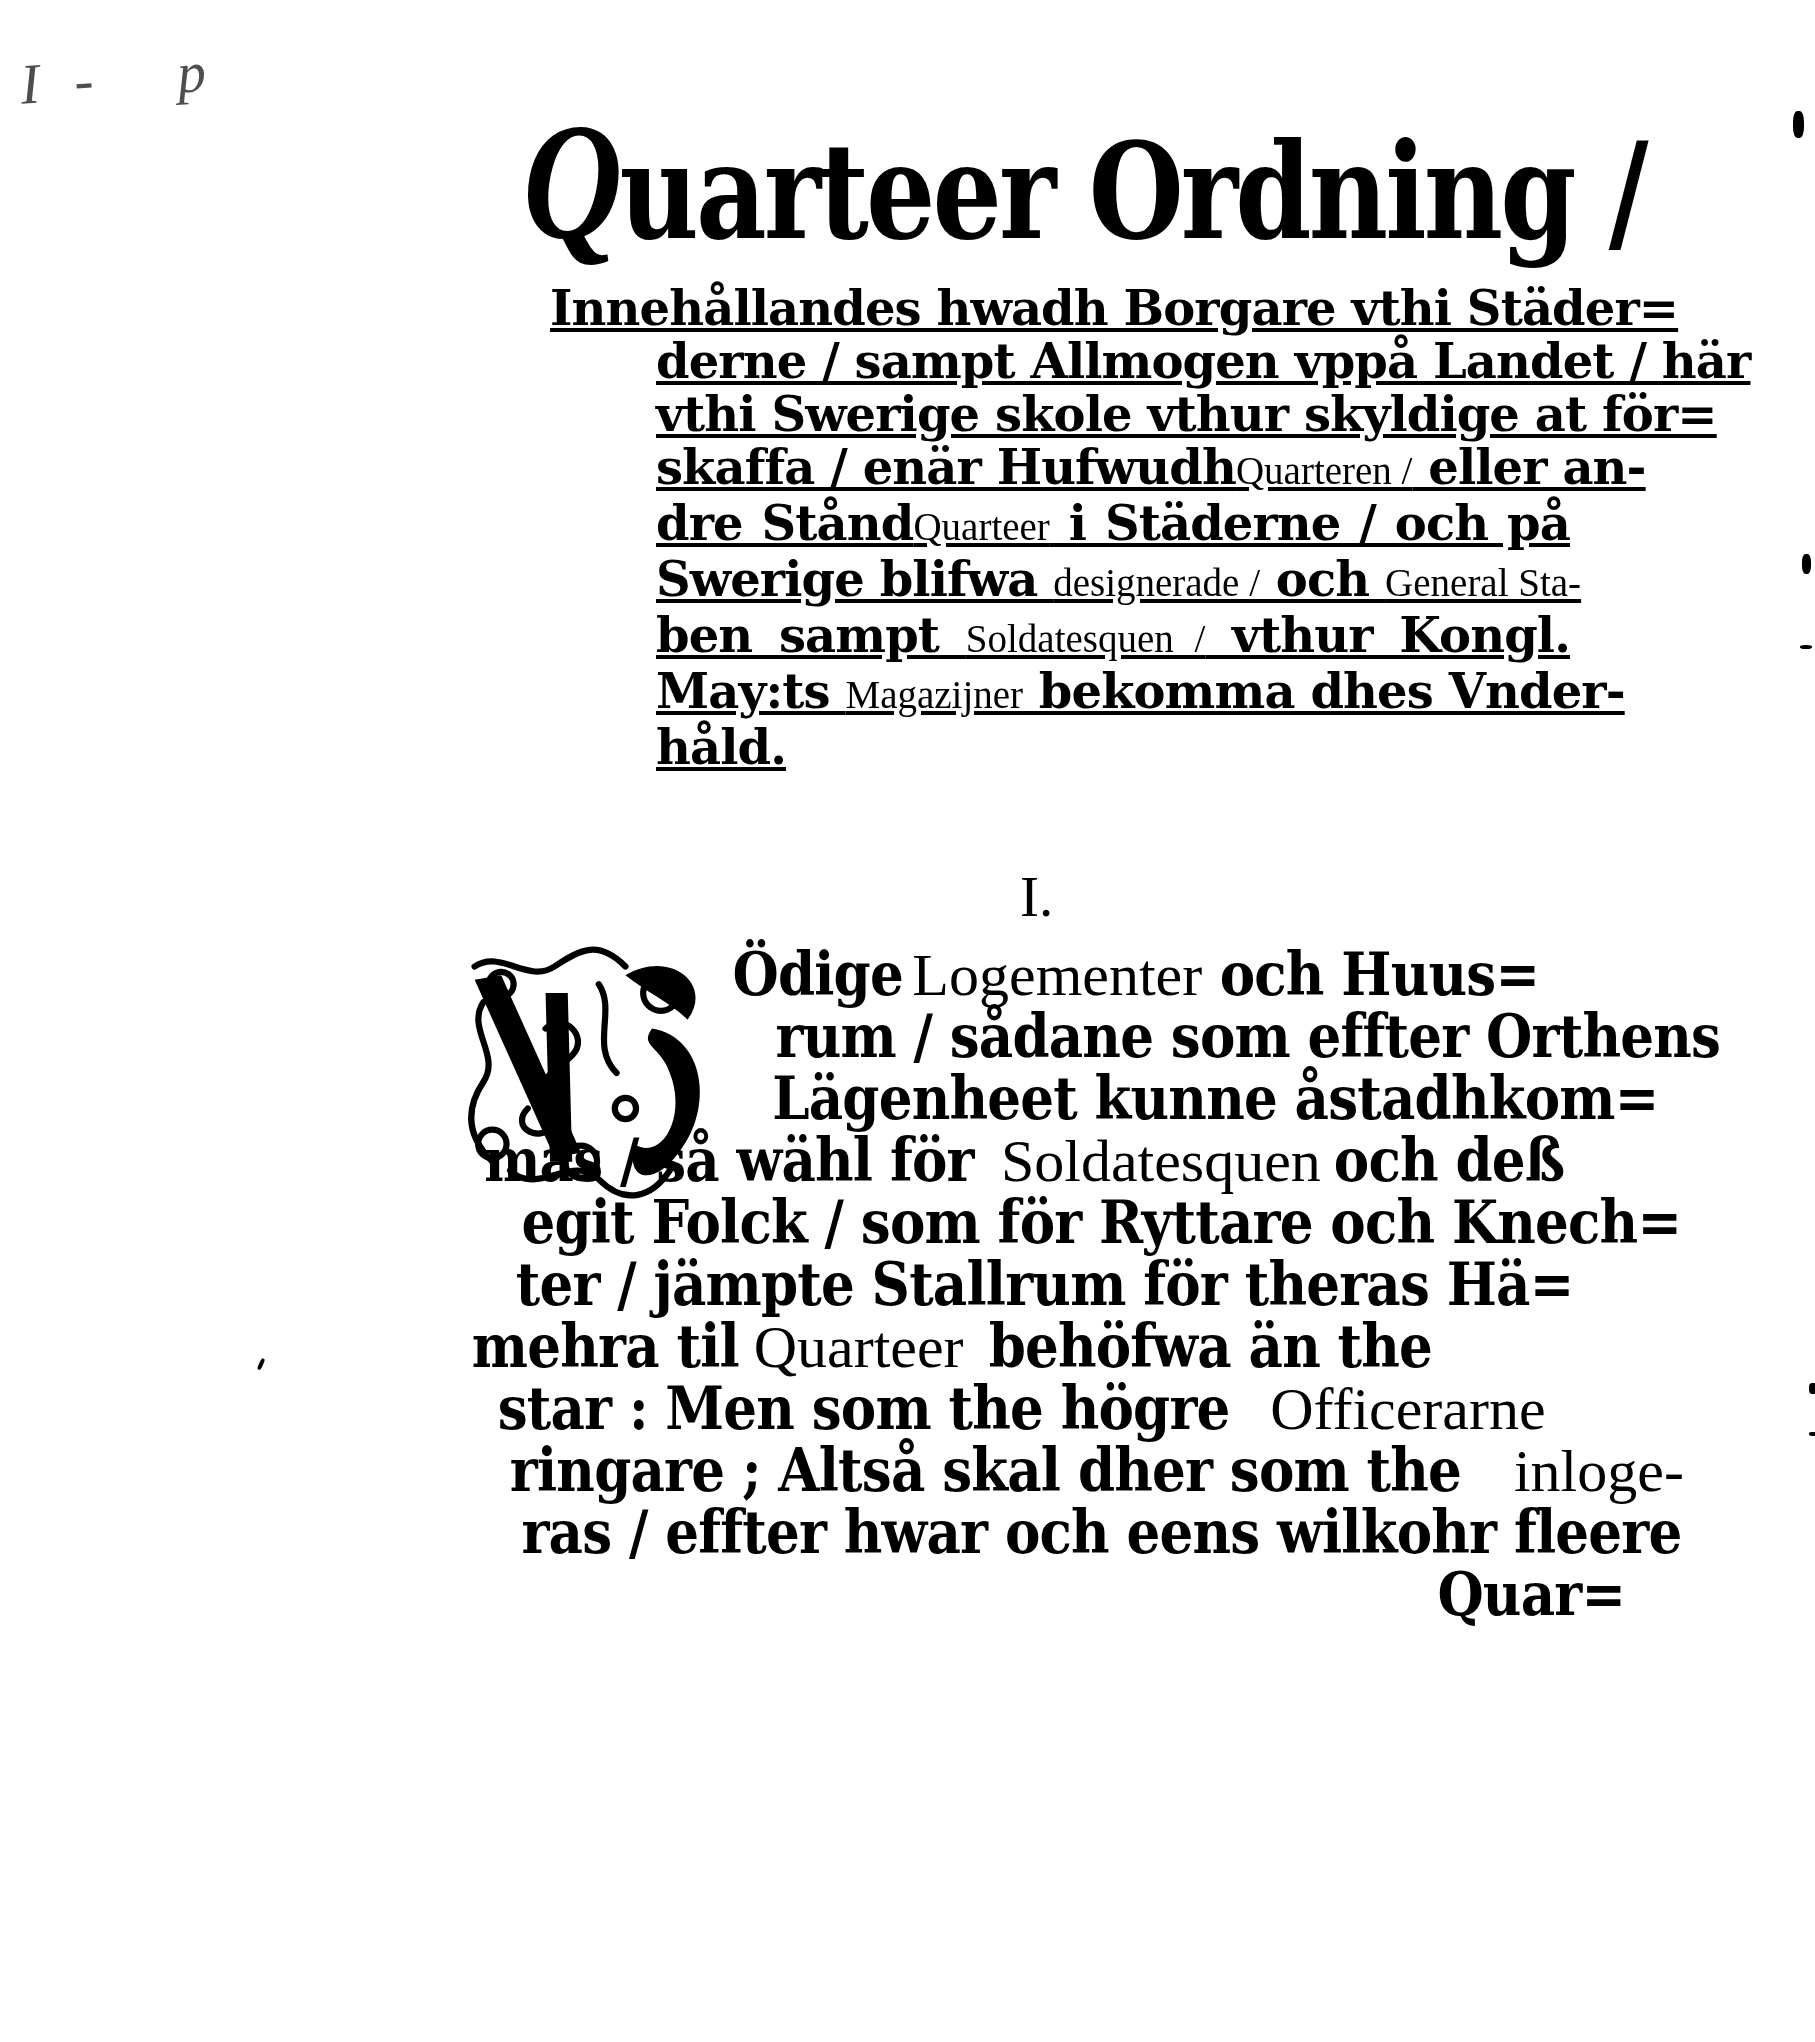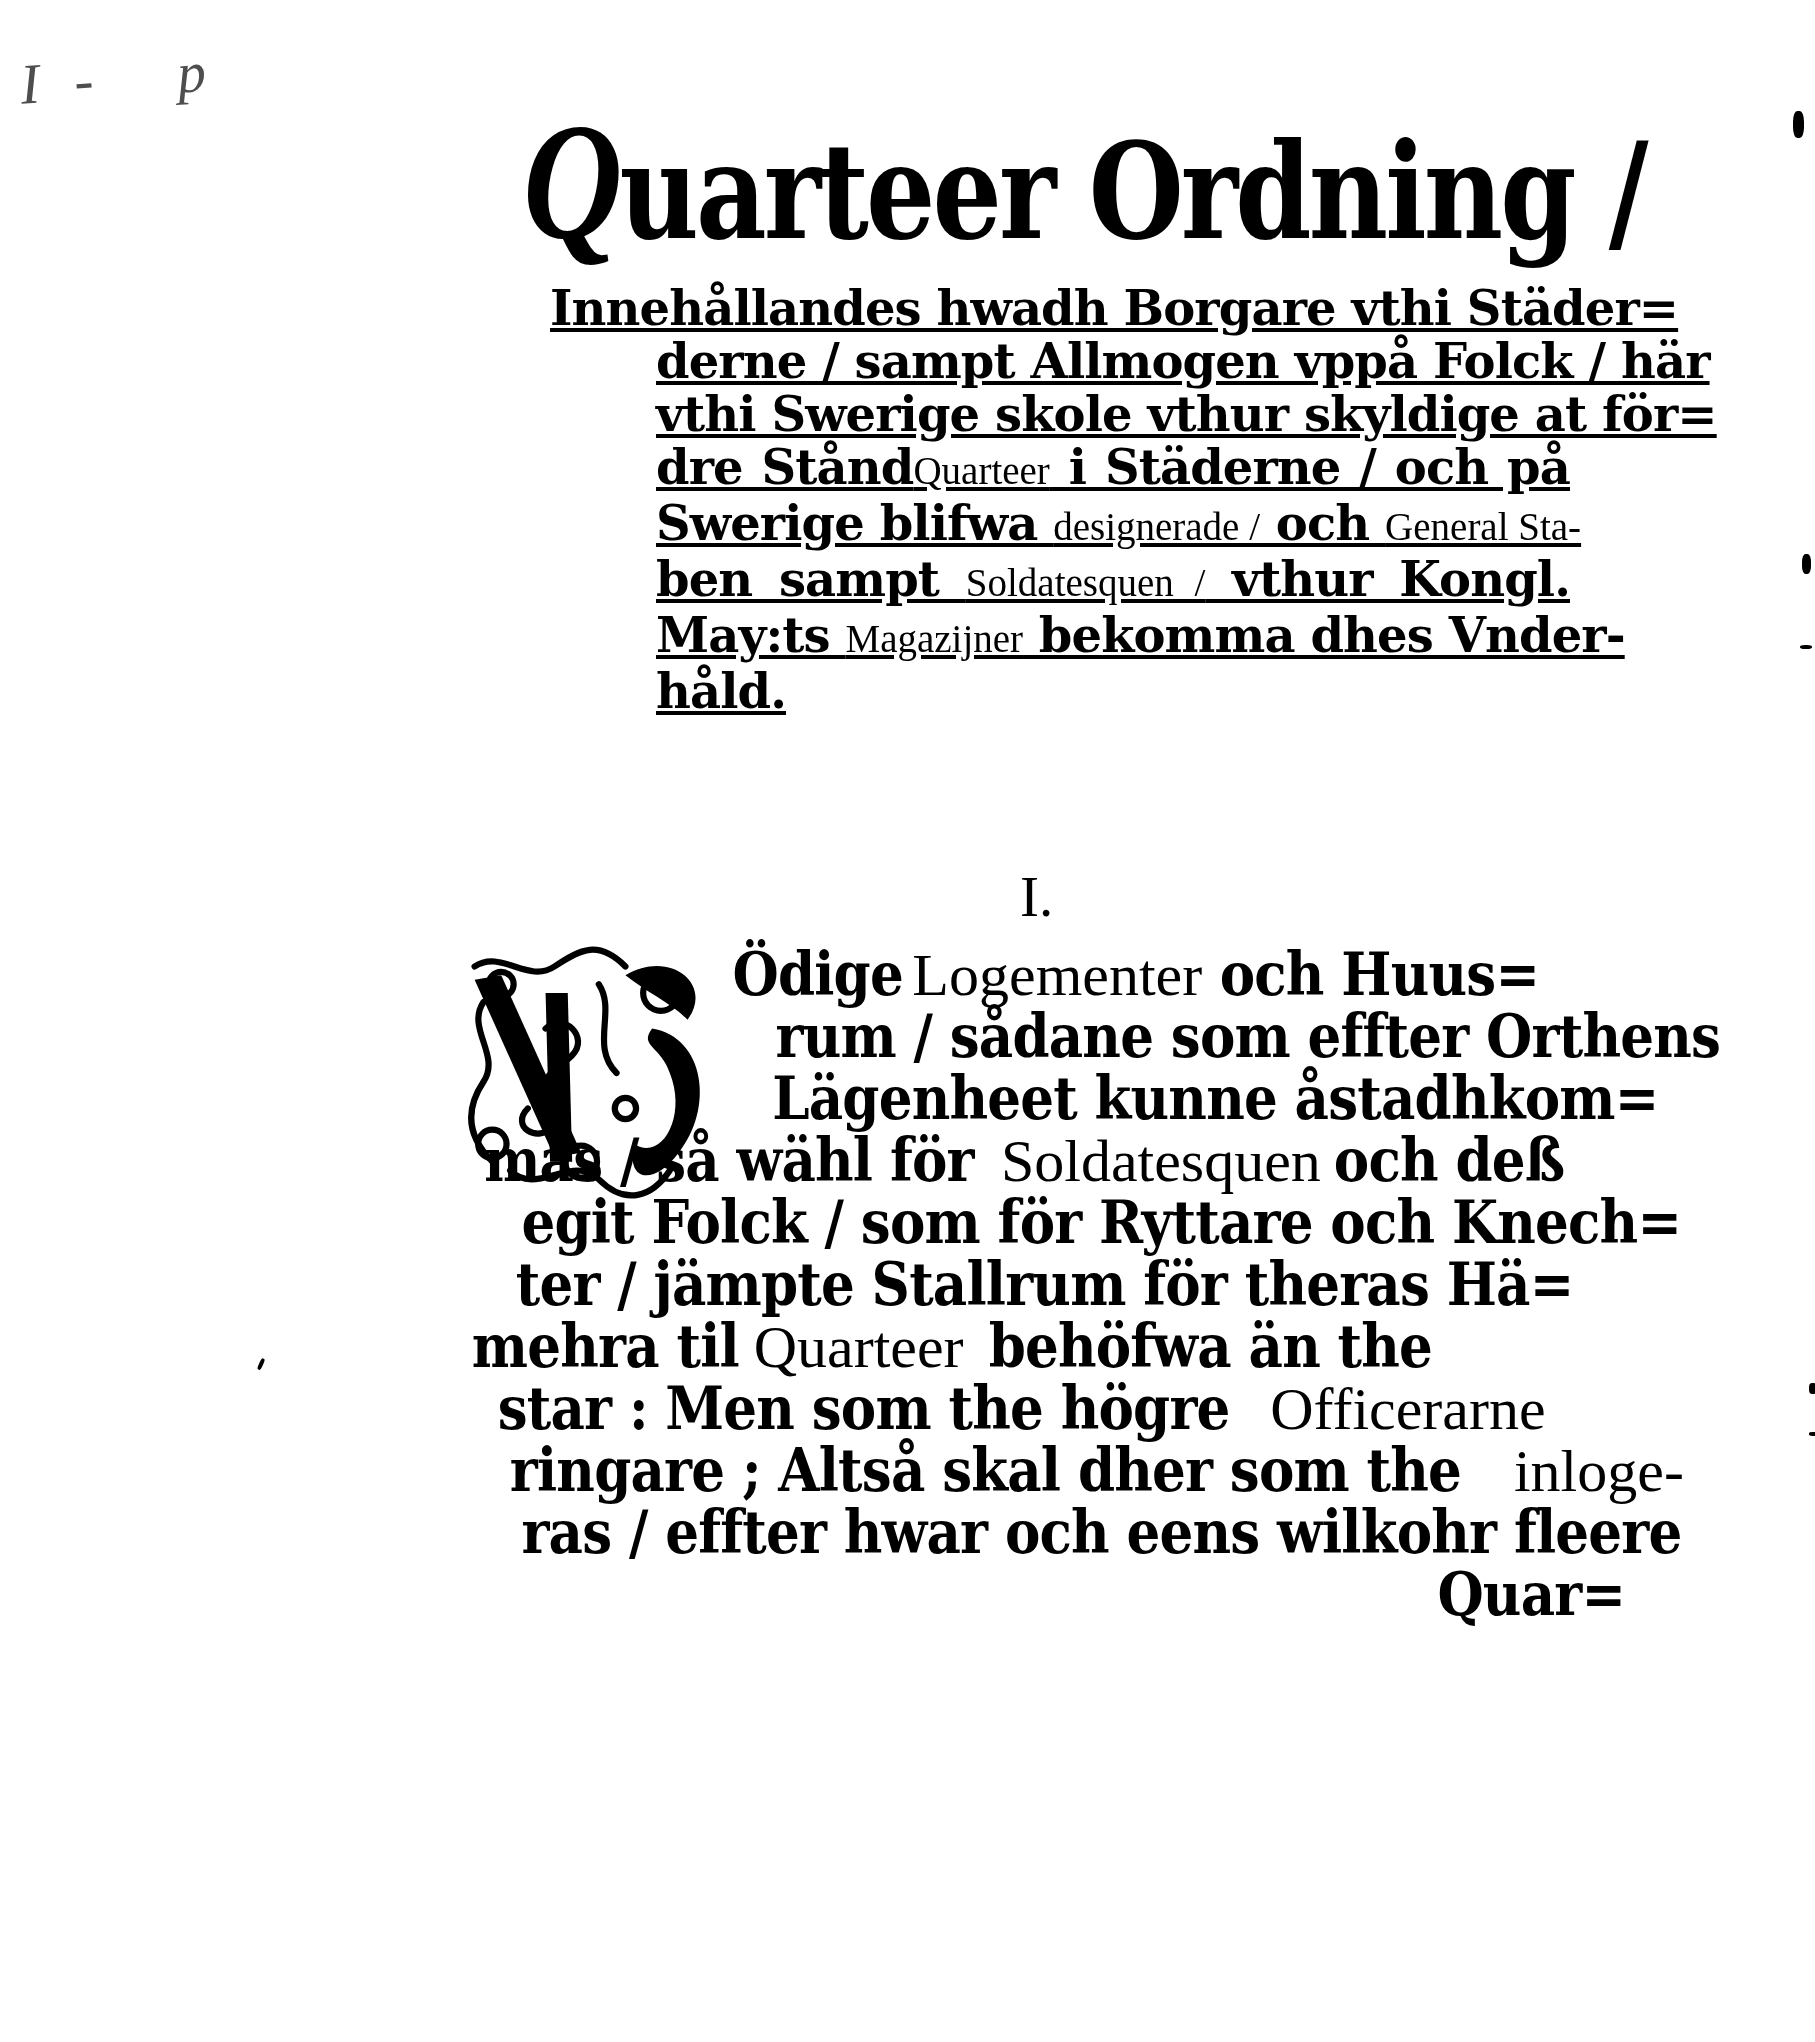--- a/index.html
+++ b/index.html
@@ -123,22 +123,23 @@
 <div class="page">
 
   <div class="margin-note">I- p</div>
 
   <h1 class="title" style="margin:0;">
     <span class="cap">Q</span><span>uarteer Ordning /</span>
   </h1>
 
   <div class="subtitle" id="subtitle">
       <span class="line"><span class="bl">Innehållandes hwadh Borgare vthi Städer=</span></span>
-      <span class="line indent"><span class="bl">derne / sampt Allmogen vppå Folck / här</span></span>
+      <span class="line indent"><span class="bl">derne / sampt Allmogen vppå Landet / här</span></span>
       <span class="line indent"><span class="bl">vthi Swerige skole vthur skyldige at för=</span></span>
+      <span class="line indent"><span class="bl">skaffa / enär Hufwudh</span><span class="aq">Quarteren /</span><span class="bl"> eller an-</span></span>
       <span class="line indent"><span class="bl">dre Stånd</span><span class="aq">Quarteer</span><span class="bl"> i Städerne /  och på</span></span>
       <span class="line indent"><span class="bl">Swerige blifwa </span><span class="aq">designerade /</span><span class="bl"> och </span><span class="aq">General Sta-</span></span>
       <span class="line indent"><span class="bl">ben sampt </span><span class="aq">Soldatesquen /</span><span class="bl">  vthur  Kongl.</span></span>
       <span class="line indent"><span class="bl">May:ts </span><span class="aq">Magazijner</span><span class="bl"> bekomma dhes Vnder-</span></span>
       <span class="line indent last"><span class="bl">håld.</span></span>
     </div>
 
   <div class="section-num">I.</div>
 
   <svg class="dropcap" viewBox="0 0 310 310">

